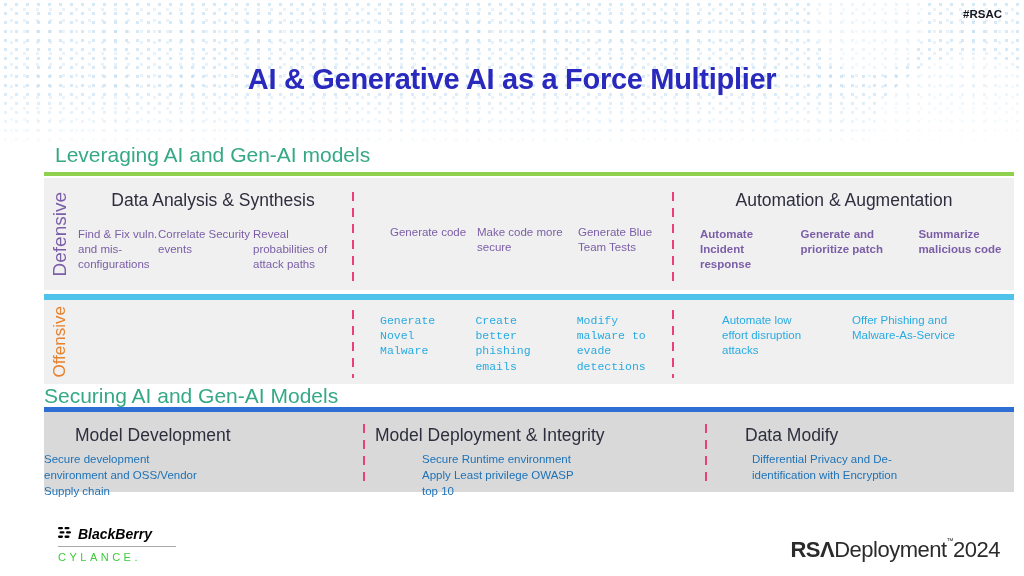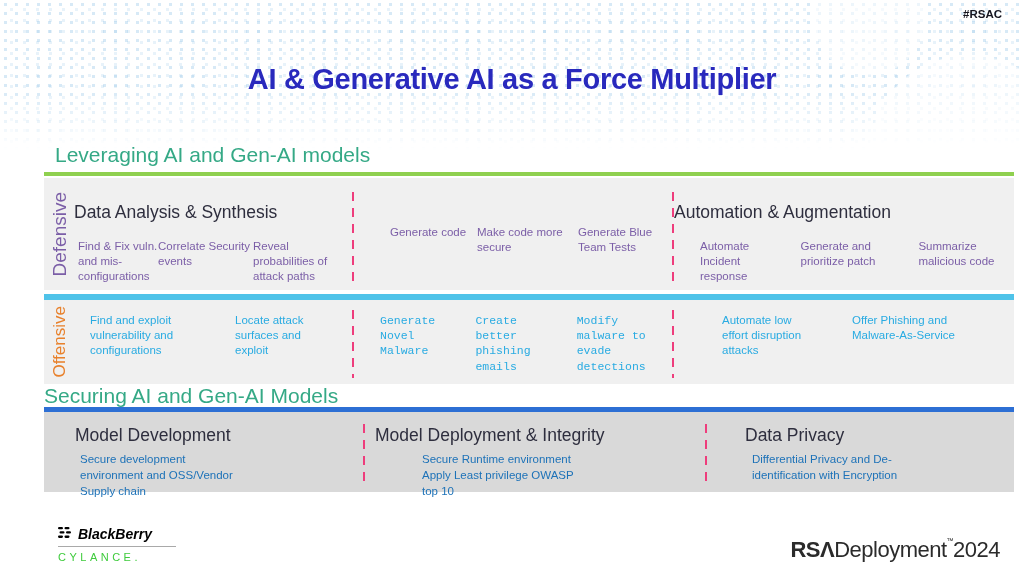--- a/index.html
+++ b/index.html
@@ -50,32 +50,32 @@
   .rot-off span { color:#e8812c; font-size:17px; }
 
   .col { position:absolute; top:0; height:100%; }
   .d-col1 { left:30px;  width:278px; }
   .d-col2 { left:310px; width:318px; }
   .d-col3 { left:630px; width:340px; }
   .s-col1 { left:0;    width:319px; }
   .s-col2 { left:319px; width:342px; }
   .s-col3 { left:661px; width:309px; }
 
-  .col-header { font-size:17.5px; color:#2e2e3e; margin-top:24px; }
+  .col-header { font-size:17.5px; color:#2e2e3e; text-align:center; margin-top:12px; }
   .col-header-left { text-align:left; margin-top:13px; }
 
   .items { display:flex; margin-top:16px; }
   .items-off { margin-top:13px; }
   .item { font-size:11.5px; line-height:1.32; }
   .purple .item { color:#7b5ea7; }
   .cyan .item   { color:#29abe2; }
 
   .i-d1 { padding-left:4px;  gap:0; }
   .i-d2 { padding-left:36px; gap:7px;margin-top:47px; }
-  .i-d3 { padding-left:26px; gap:26px; }
+  .i-d3 { padding-left:26px; gap:26px;font-weight:bold; }
   .i-o1 { padding-left:16px; gap:35px; }
   .i-o2 { padding-left:26px; gap:12px;font-family:Liberation Mono, monospace; }
   .i-o3 { padding-left:48px; gap:32px; }
 
   .divider {
     position:absolute; width:2px;
     background:repeating-linear-gradient(to bottom, #ee3d7c 0 9px, transparent 9px 16px);
   }
   .div-def { top:14px; bottom:8px; }
   .div-off { top:10px; bottom:6px; }
@@ -138,26 +138,20 @@
       </div>
     </div>
   </div>
 
   <div class="bar bar-cyan"></div>
 
   <div class="panel panel-offensive">
     <div class="rot rot-off">
       <span>Offensive</span>
     </div>
-    <div class="col d-col1 cyan">
-      <div class="items items-off i-o1">
-        <div class="item" style="width:110px">Find and exploit vulnerability and configurations</div>
-        <div class="item" style="width:92px">Locate attack surfaces and exploit</div>
-      </div>
-    </div>
     <div class="divider div-off" style="left:308px"></div>
     <div class="col d-col2 cyan">
       <div class="items items-off i-o2">
         <div class="item" style="width:84px">Generate Novel Malware</div>
         <div class="item" style="width:90px">Create better phishing emails</div>
         <div class="item" style="width:96px">Modify malware to evade detections</div>
       </div>
     </div>
     <div class="divider div-off" style="left:628px"></div>
     <div class="col d-col3 cyan">
@@ -167,34 +161,34 @@
       </div>
     </div>
   </div>
 
   <div class="sec-heading heading-sec">Securing AI and Gen-AI Models</div>
   <div class="bar bar-blue"></div>
 
   <div class="panel panel-securing">
     <div class="col s-col1">
       <div class="col-header col-header-left" style="padding-left:31px">Model Development</div>
-      <div class="s-body" style="padding-left:36px">Secure development
+      <div class="s-body" style="">Secure development
 environment and OSS/Vendor
 Supply chain</div>
     </div>
     <div class="divider div-sec" style="left:319px"></div>
     <div class="col s-col2">
       <div class="col-header col-header-left" style="padding-left:12px">Model Deployment &amp; Integrity</div>
       <div class="s-body" style="padding-left:59px">Secure Runtime environment
 Apply Least privilege OWASP
 top 10</div>
     </div>
     <div class="divider div-sec" style="left:661px"></div>
     <div class="col s-col3">
-      <div class="col-header col-header-left" style="padding-left:40px">Data Privacy</div>
+      <div class="col-header col-header-left" style="padding-left:40px">Data Modify</div>
       <div class="s-body" style="padding-left:47px">Differential Privacy and De-
 identification with Encryption</div>
     </div>
   </div>
 
   <div class="bb">
     <div class="bb-top">
       <span>
         <svg width="15" height="12" viewBox="0 0 15 12" aria-hidden="true">
           <rect x="0" y="0" width="5" height="2.3" rx="1.15" fill="#000"></rect>

